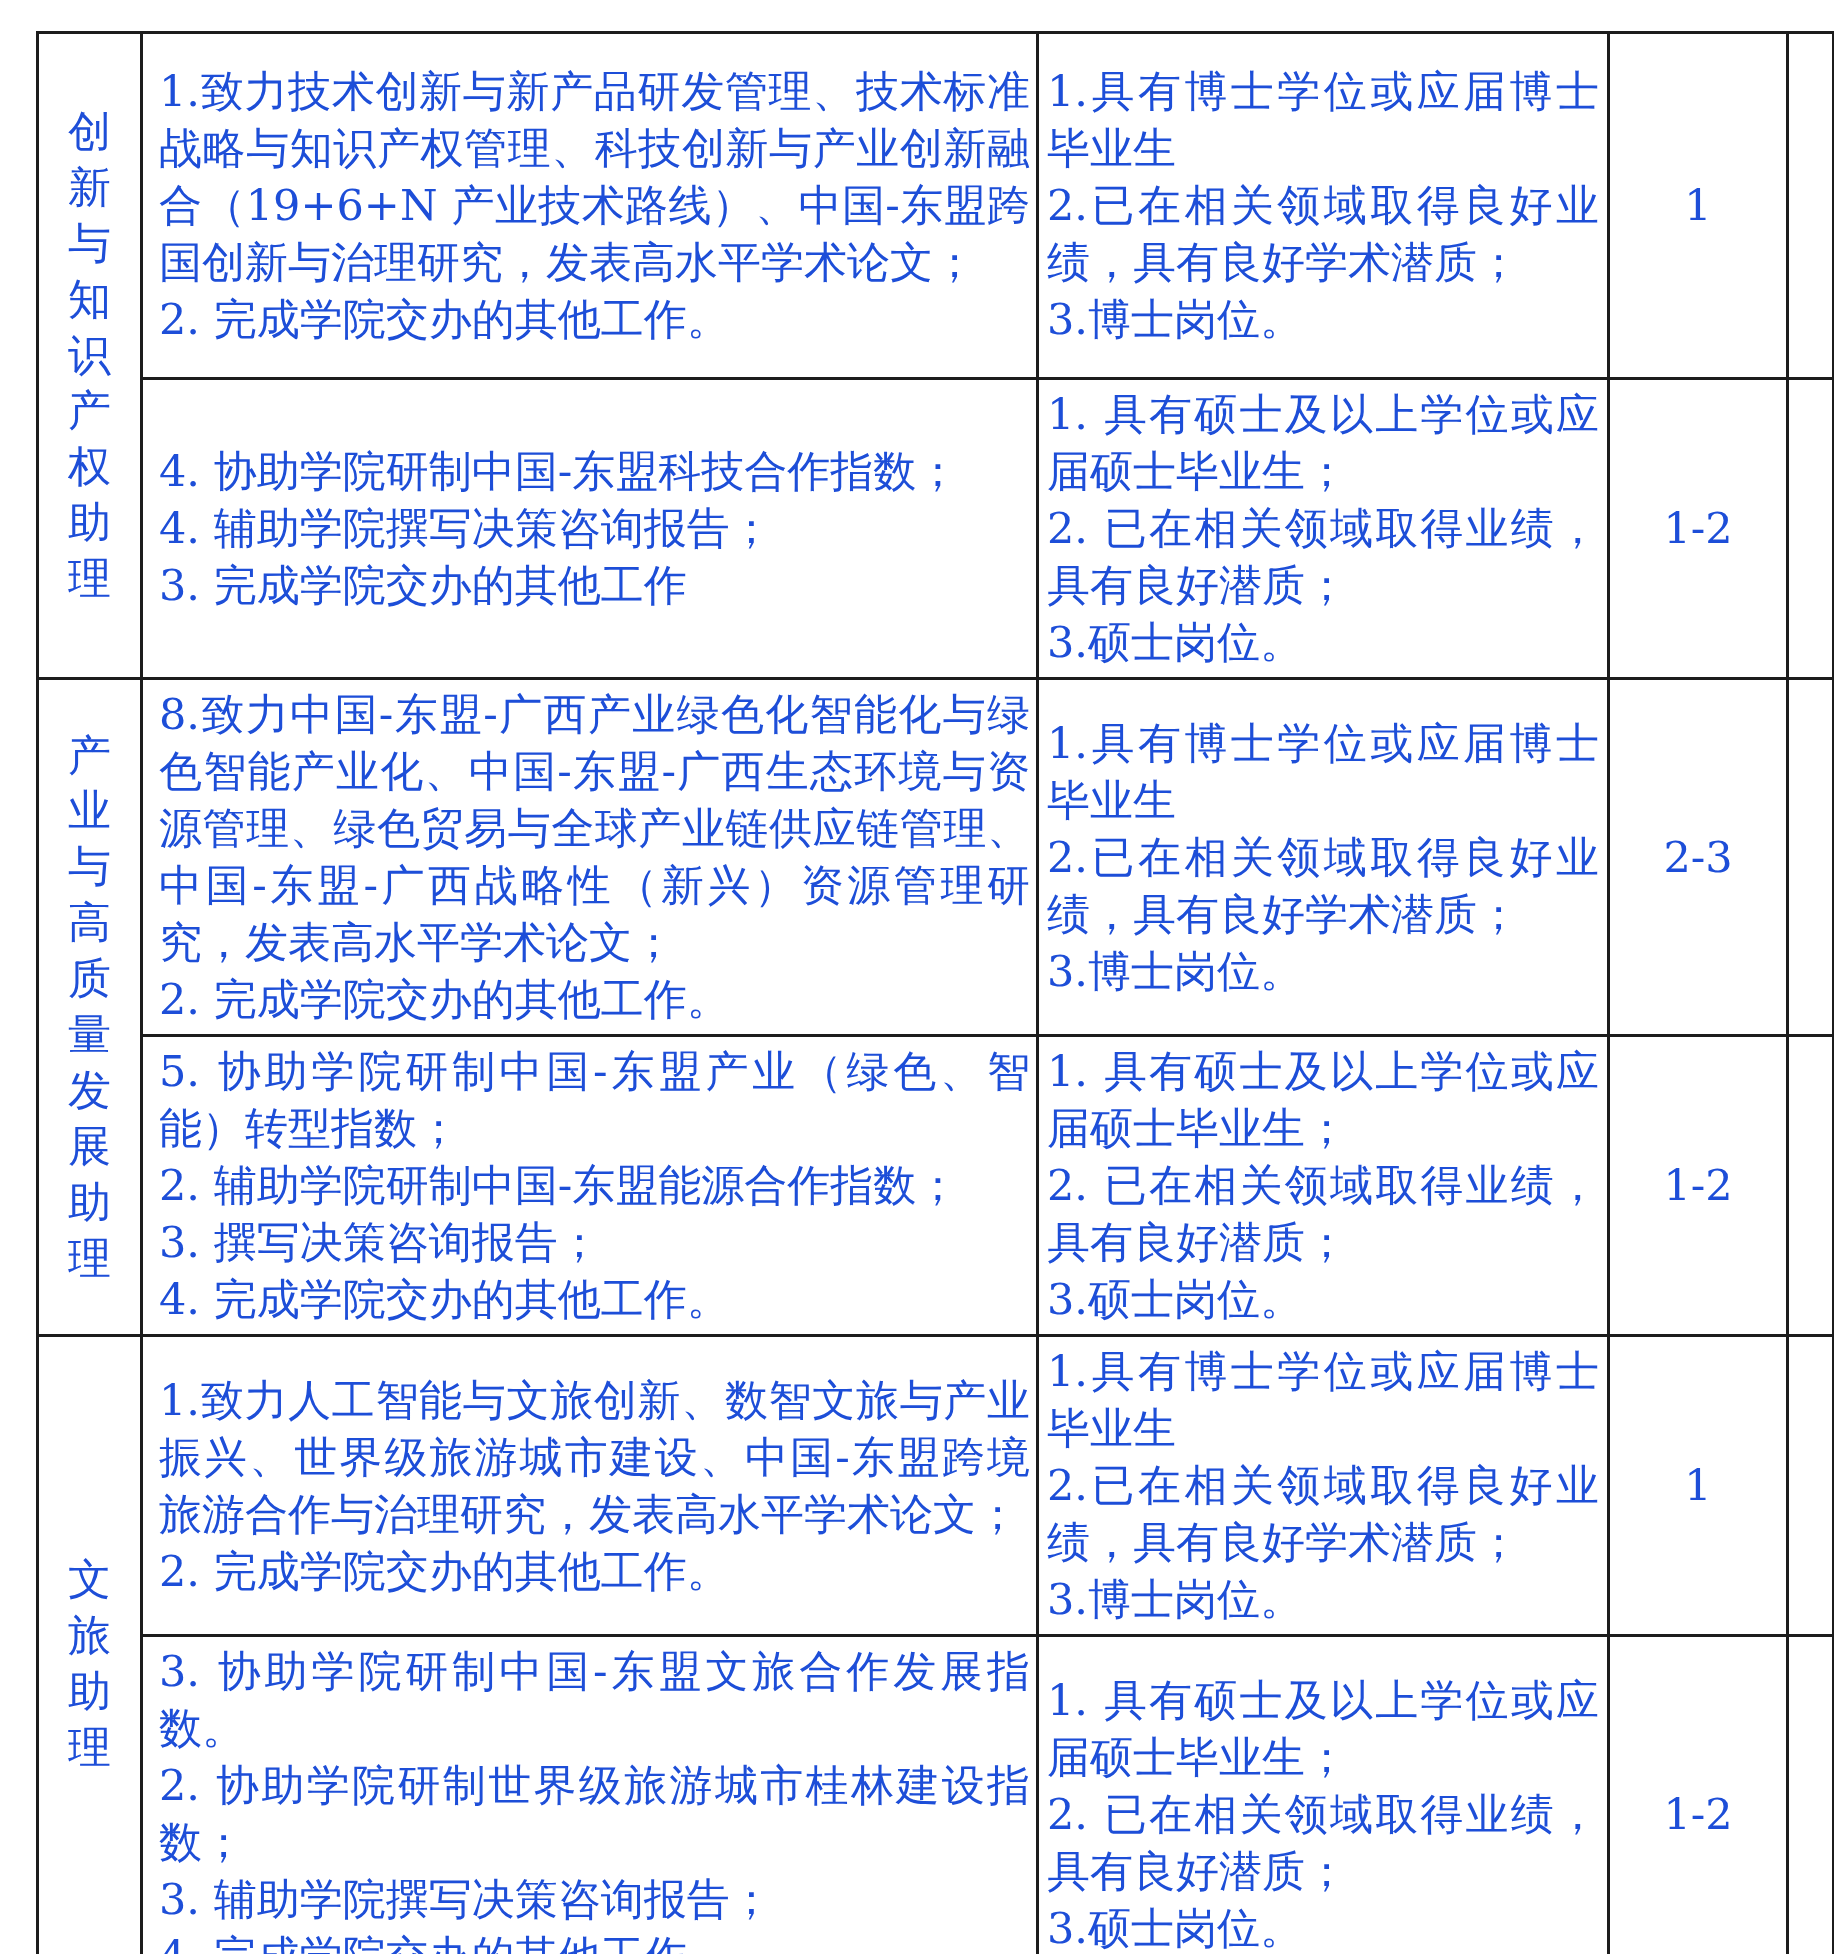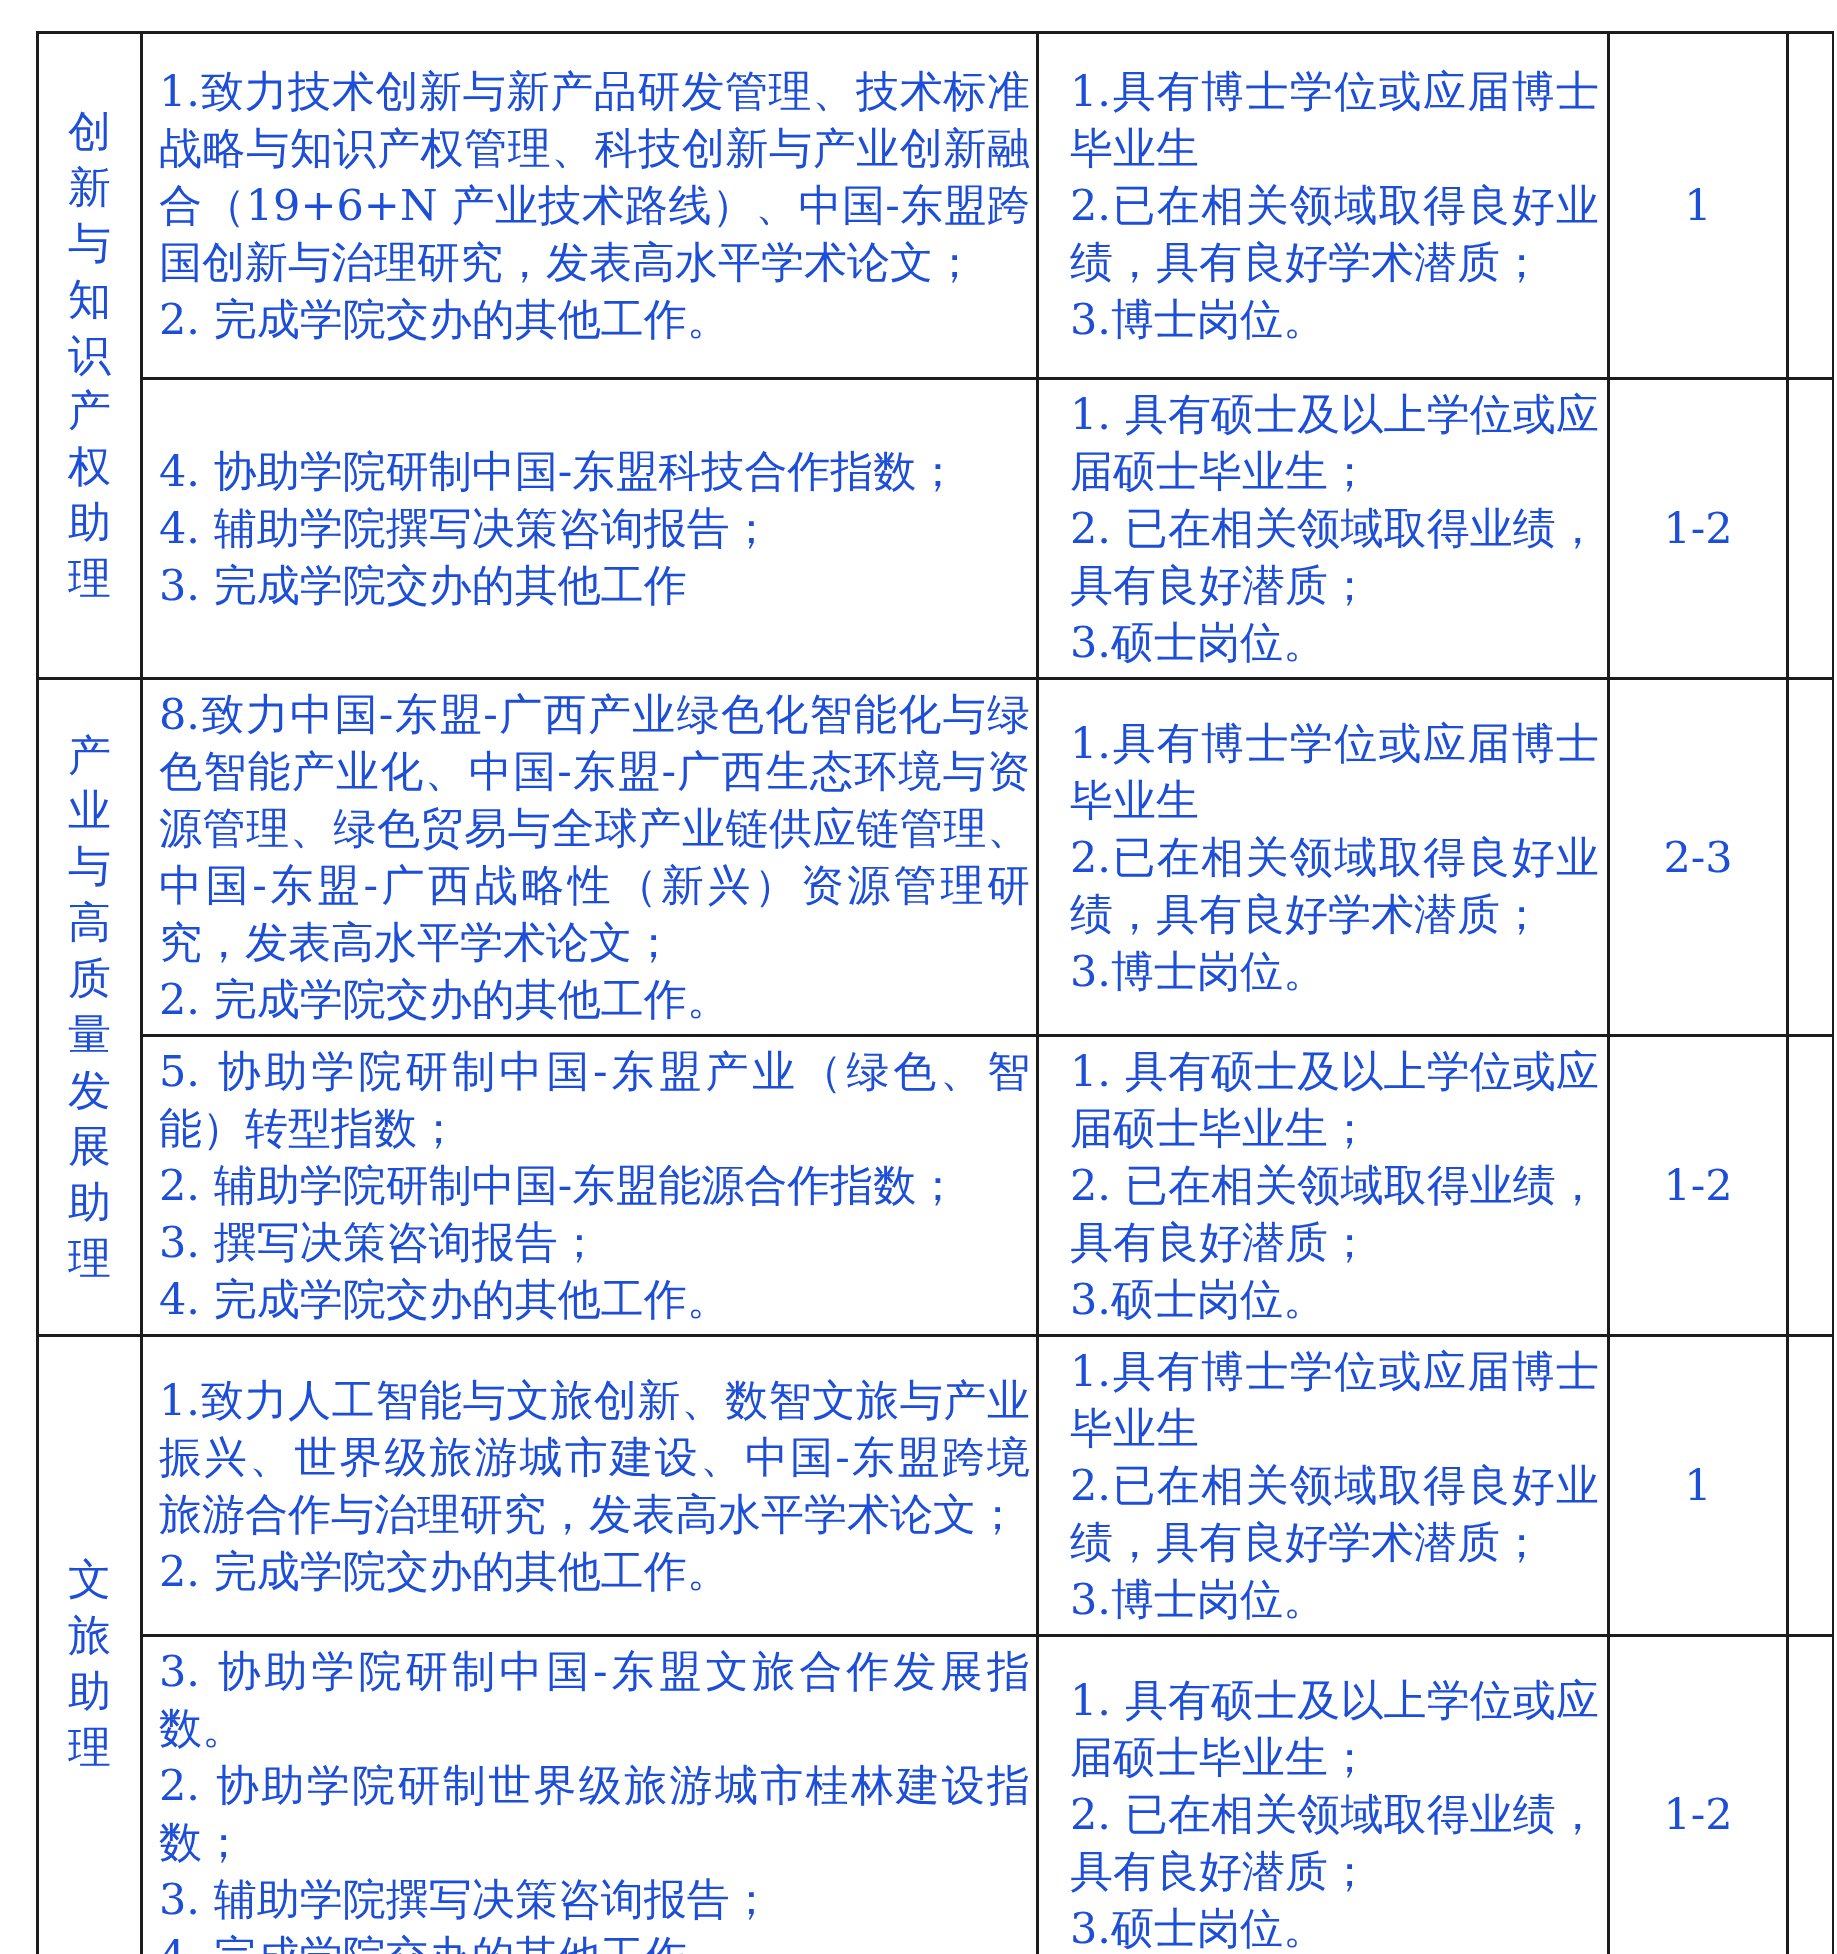--- a/index.html
+++ b/index.html
@@ -39,21 +39,21 @@
     word-break:break-all;
     text-align:center;
     line-height:1.3;
   }
   .pad{padding:6px 6px 6px 16px;}
   .pad p{
     margin:0;
     text-align:justify;
     text-justify:inter-ideograph;
   }
-  td.req .pad{padding:6px 8px 6px 31px;}
+  td.req .pad{padding:6px 8px 6px 8px;}
   td.cnt{text-align:center;}
   td.sliver{border-right:2px solid #1c1c1c;}
 </style>
 </head>
 <body>
 
 <div class="page">
   <table class="tbl">
     <colgroup>
       <col class="c-pos">

